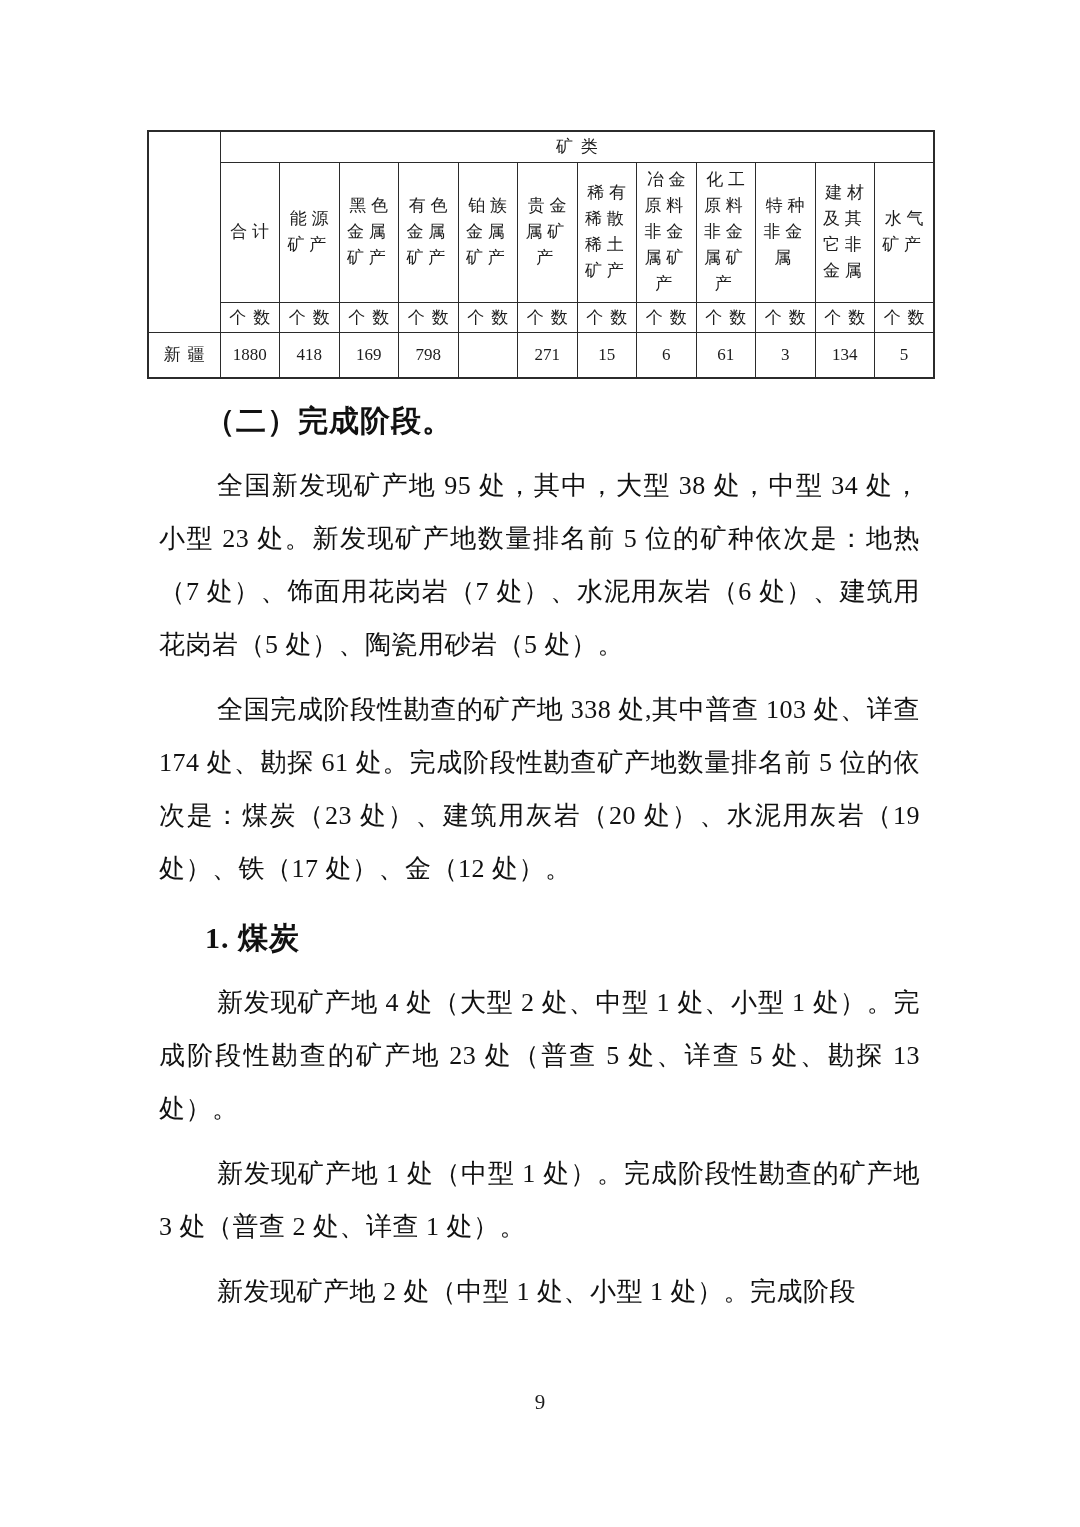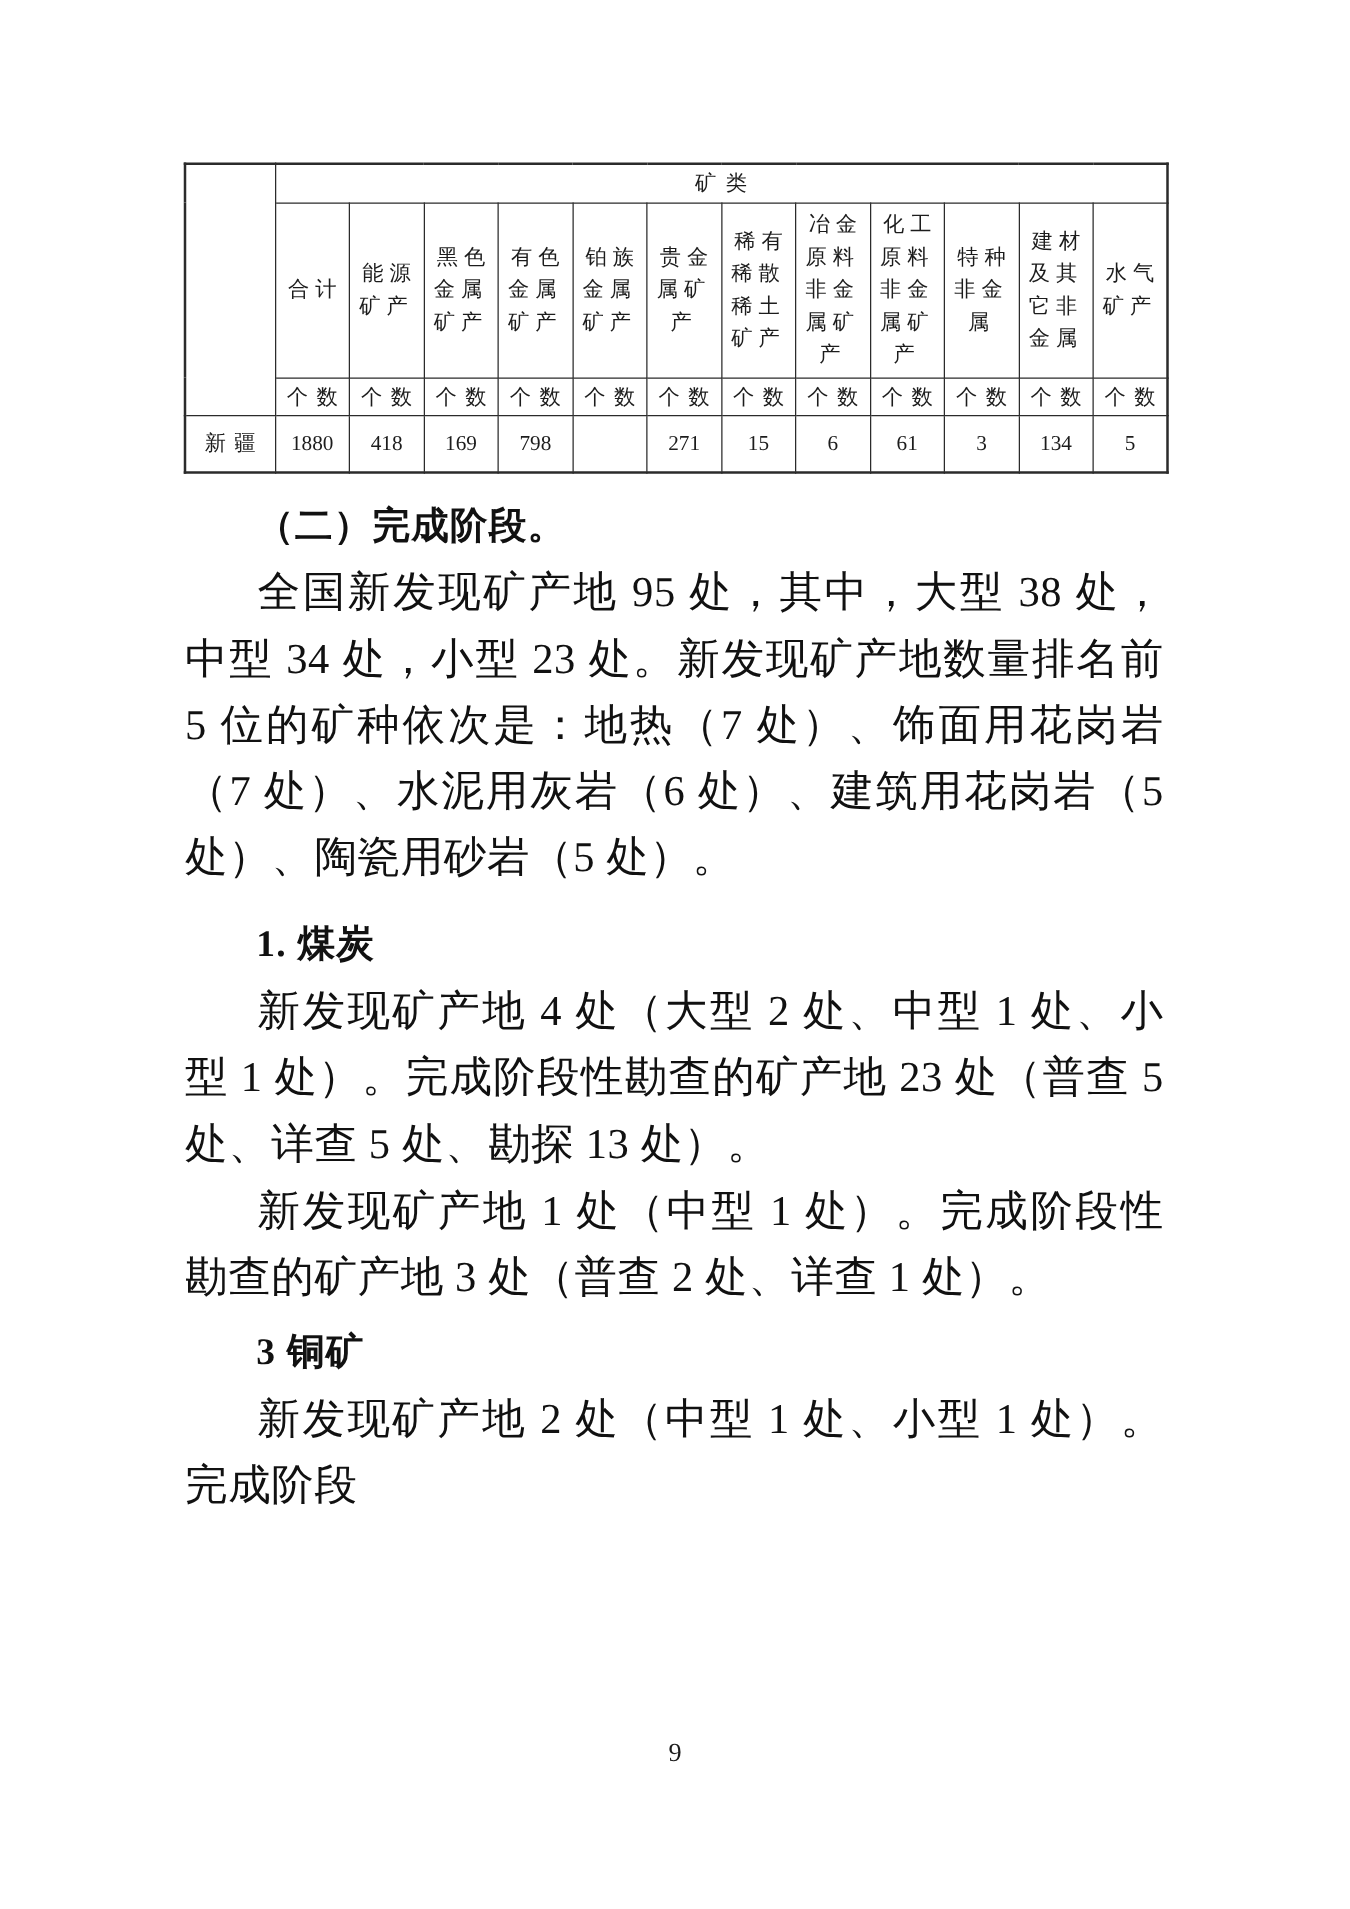--- a/index.html
+++ b/index.html
@@ -54,23 +54,23 @@
     margin: 0;
     line-height: 53px;
     text-indent: 58px;
     letter-spacing: 1px;
   }
   .doc h2 { margin-top: 15px; }
   .mt16 { margin-top: 16px !important; }
   .mt8  { margin-top: 8px !important; }
   .mt6  { margin-top: 6px !important; }
   .doc p {
-    font-size: 34px;
+    font-size: 26px;
     line-height: 53px;
-    margin: 1px;
+    margin: 12px;
     text-align: justify;
     text-indent: 58px;
     letter-spacing: 0.5px;
   }
   .pageno {
     position: absolute;
     top: 1390px; left: 0; right: 0;
     text-align: center;
     font-size: 21px;
     color: #1c1c1c;
@@ -171,26 +171,26 @@
         <td class="val">3</td>
         <td class="val">134</td>
         <td class="val">5</td>
       </tr>
     </tbody>
       </table>
 
     <div class="doc">
       <h2>（二）完成阶段。</h2>
       <p>全国新发现矿产地 95 处，其中，大型 38 处，中型 34 处，小型 23 处。新发现矿产地数量排名前 5 位的矿种依次是：地热（7 处）、饰面用花岗岩（7 处）、水泥用灰岩（6 处）、建筑用花岗岩（5 处）、陶瓷用砂岩（5 处）。</p>
+      <p>全国完成阶段性勘查的矿产地 338 处,其中普查 103 处、详查 174 处、勘探 61 处。完成阶段性勘查矿产地数量排名前 5 位的依次是：煤炭（23 处）、建筑用灰岩（20 处）、水泥用灰岩（19 处）、铁（17 处）、金（12 处）。</p>
 
       <h3 class="mt16">1. 煤炭</h3>
       <p>新发现矿产地 4 处（大型 2 处、中型 1 处、小型 1 处）。完成阶段性勘查的矿产地 23 处（普查 5 处、详查 5 处、勘探 13 处）。</p>
 
       <p>新发现矿产地 1 处（中型 1 处）。完成阶段性勘查的矿产地 3 处（普查 2 处、详查 1 处）。</p>
 
-      <h3 class="mt6">3 铜矿</h3>
       <p>新发现矿产地 2 处（中型 1 处、小型 1 处）。完成阶段</p>
     </div>
 
   </div>
 
   <div class="pageno">9</div>
 </div>
 
 </body></html>

